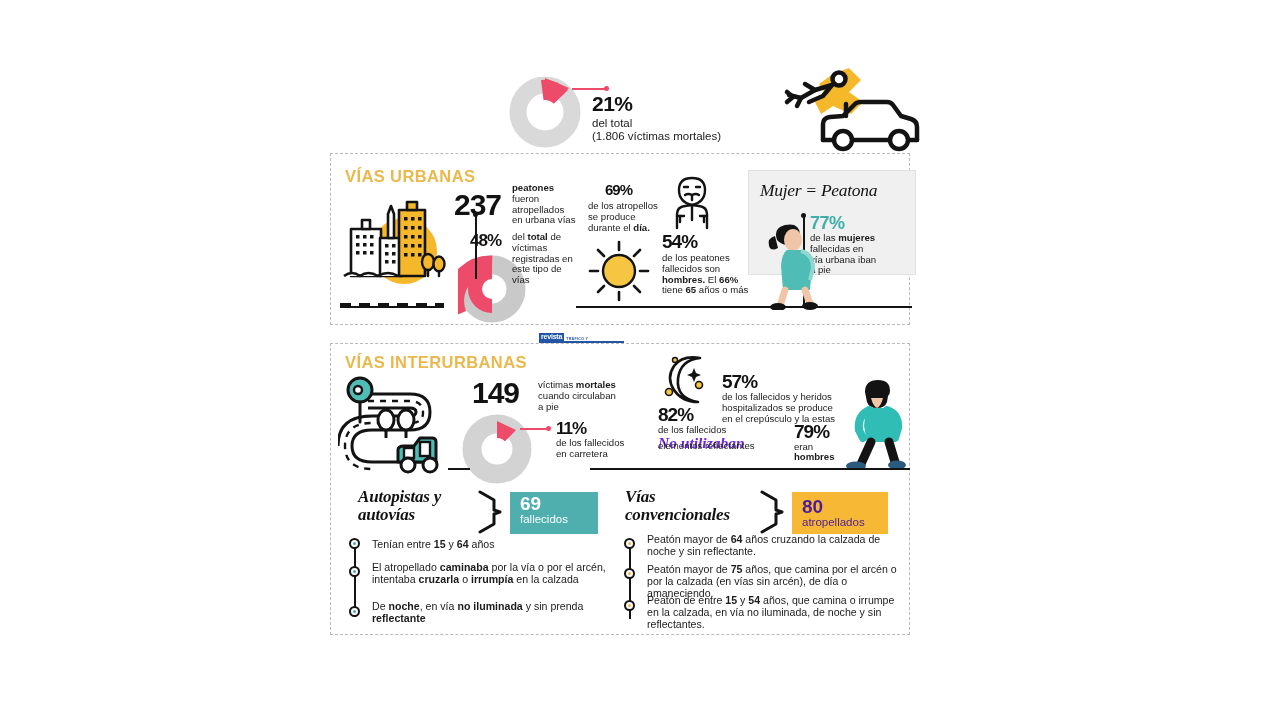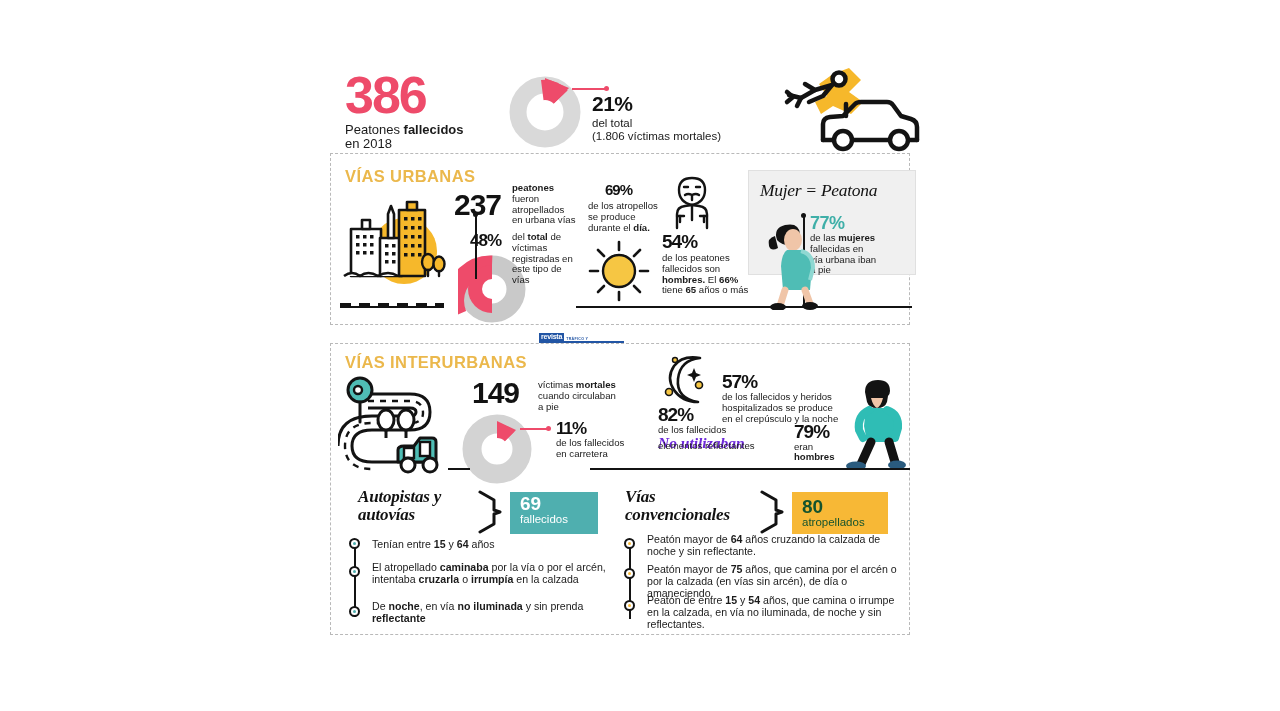--- a/index.html
+++ b/index.html
@@ -39,21 +39,21 @@
 
   .rule { background: #131313; height: 2px; }
 
   .leader-dot { width: 5px; height: 5px; border-radius: 50%; background: #EE4B6A; }
   .leader-line { height: 1.6px; background: #EE4B6A; }
   .leader-vline { width: 1.8px; background: #131313; }
   .leader-dot-dark { width: 5px; height: 5px; border-radius: 50%; background: #131313; }
 
   
   .box-teal { background: #4FAFAF; color: #fff; }
-  .box-yellow { background: #F7B836; color: #14532d; }
+  .box-yellow { background: #F7B836; color: #4c1d95; }
   .box-num { font-size: 19px; font-weight: bold; line-height: 19px; }
   .box-lbl { font-size: 11.5px; line-height: 13px; }
 
   .script-title {
     font-family: "Liberation Serif", serif;
     font-style: italic; font-weight: bold;
     font-size: 17px; line-height: 17.5px; color: #121212;
     letter-spacing: -0.2px;
   }
 
@@ -91,27 +91,20 @@
   .no-util {
     font-family: "Liberation Serif", serif; font-style: italic; font-weight: bold;
     font-size: 15.5px; line-height: 16px; color: #6d28d9;
   }
 </style>
 </head>
 <body>
 
 <div id="canvas">
 
-  <div class="abs" style="left:345px; top:72px;">
-    <div class="big-number">386</div>
-    <div class="hdr-sub" style="margin-top:5px;">
-      <span>Peatones </span><b>fallecidos</b>
-    </div>
-    <div class="hdr-sub">en 2018</div>
-  </div>
 
   <div class="abs" style="left:508px; top:75px; width:74px; height:74px;">
     <svg width="74" height="74" viewBox="0 0 74 74">
       <circle cx="37" cy="37" r="27" fill="none" stroke="#D9D9D9" stroke-width="17"></circle>
       <path d="M 37 10 A 27 27 0 0 1 56.07 17.93 L 37 37 Z" fill="#EE4B6A"></path>
       <path d="M 37 3 L 37 37 L 61 13 Z" fill="#EE4B6A"></path>
       <path d="M 33 5 A 32 32 0 0 1 59.6 15.4 L 37 37 Z" fill="#EE4B6A"></path>
       <circle cx="37" cy="37" r="12" fill="#ffffff"></circle>
     </svg>
   </div>
@@ -373,21 +366,21 @@
       <circle cx="41" cy="33" r="3.5" fill="#F6C643" stroke="#131313" stroke-width="1.6"></circle>
       <circle cx="11" cy="40" r="3.5" fill="#F6C643" stroke="#131313" stroke-width="1.6"></circle>
       <circle cx="17" cy="8" r="2.5" fill="#F6C643" stroke="#131313" stroke-width="1.4"></circle>
     </svg>
   </div>
 
   <div class="abs stat-num" style="left:722px; top:372px; font-size:19px; line-height:19px;">57%</div>
   <div class="abs body-s" style="left:722px; top:392px; width:150px;">
     <span>de los fallecidos y heridos</span><br>
     <span>hospitalizados se produce</span><br>
-    <span>en el crepúsculo y la noche</span>
+    <span>en el crepúsculo y la estas</span>
   </div>
 
   <div class="abs stat-num" style="left:658px; top:405px; font-size:19px; line-height:19px;">82%</div>
   <div class="abs body-s" style="left:658px; top:425px;">de los fallecidos</div>
   <div class="abs no-util" style="left:658px; top:435px;">No utilizaban</div>
   <div class="abs body-s" style="left:658px; top:441px;">elementos reflectantes</div>
 
   <div class="abs stat-num" style="left:794px; top:422px; font-size:19px; line-height:19px;">79%</div>
   <div class="abs body-s" style="left:794px; top:442px;">eran</div>
   <div class="abs body-s" style="left:794px; top:452px; font-weight:bold;">hombres</div>

